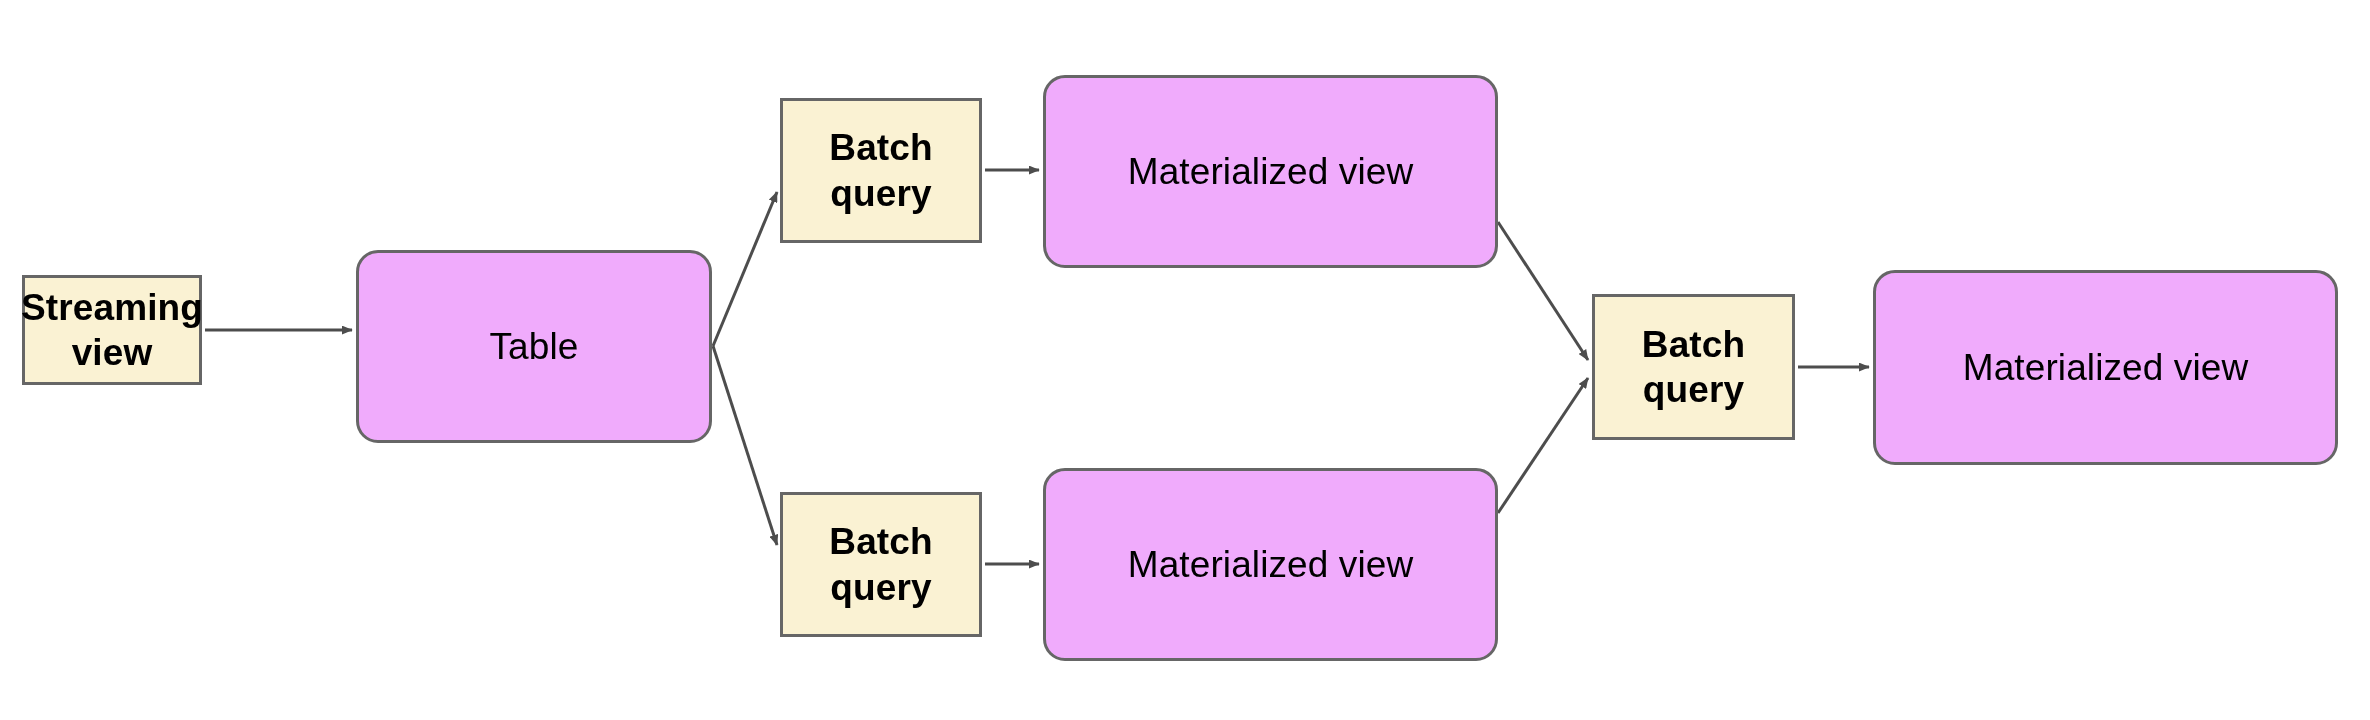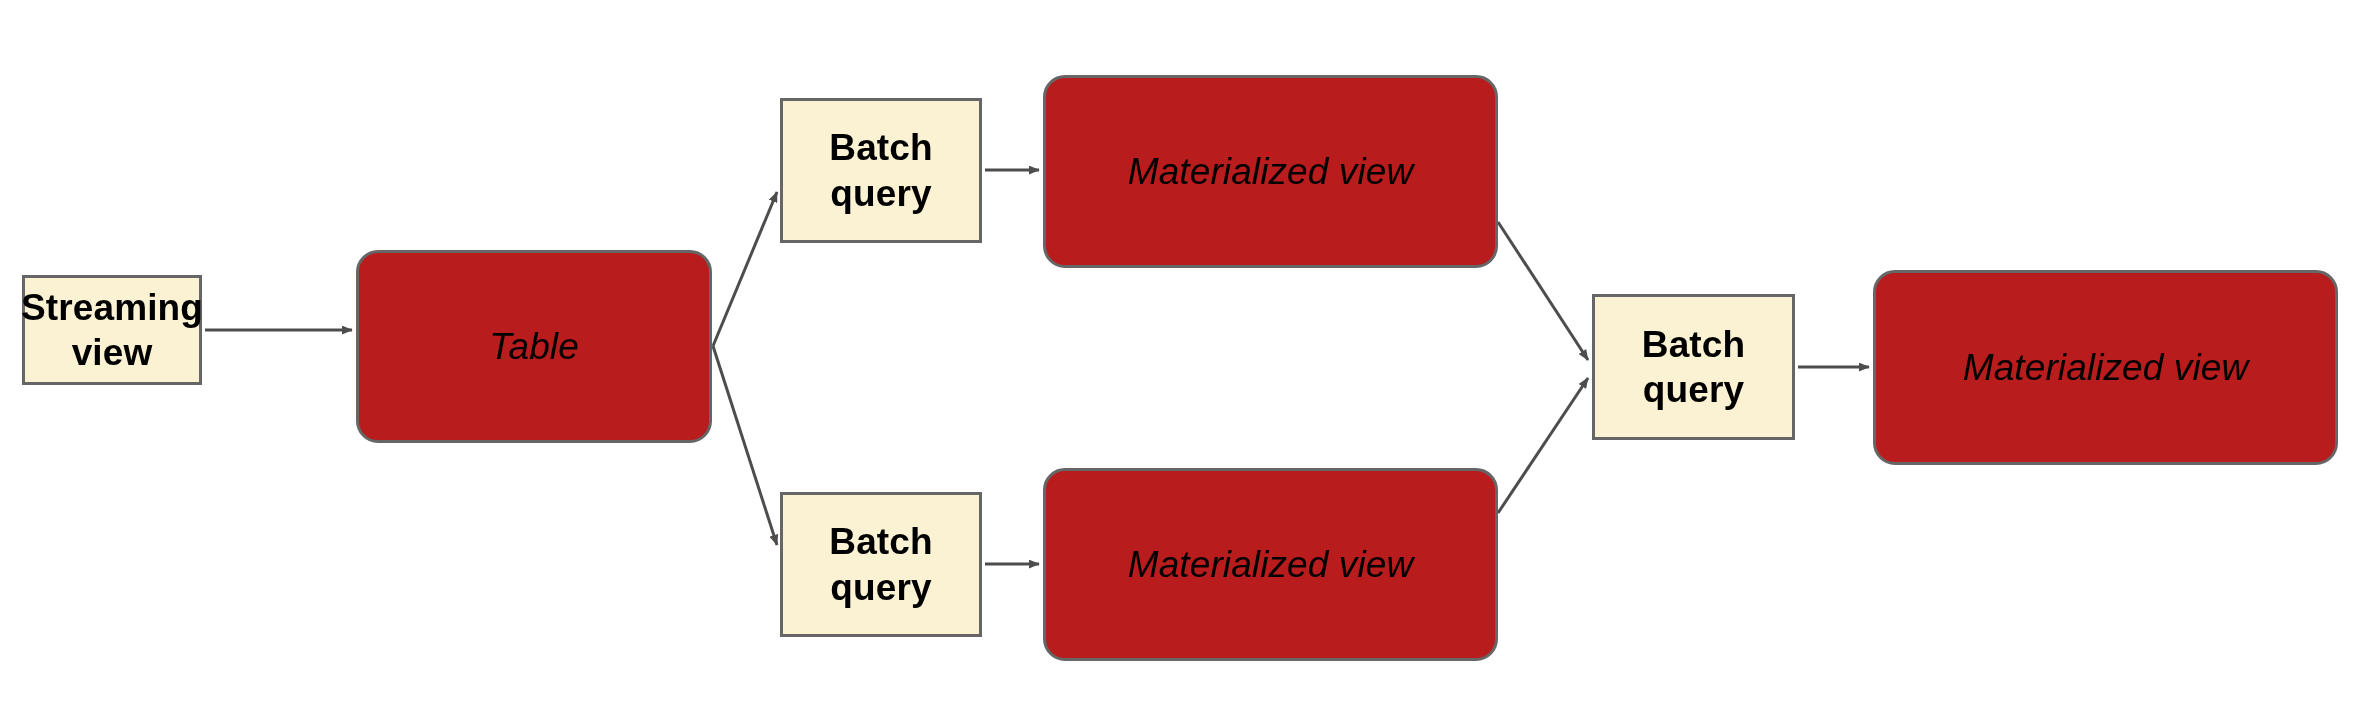--- a/index.html
+++ b/index.html
@@ -41,24 +41,23 @@
     border-width: 3px;
     z-index: 2;
   }
   .node-process {
     background: #faf2d3;
     border-color: #666666;
     border-radius: 0;
     font-weight: bold;
   }
   .node-store {
-    background: #b91c1c;
+    background: #f0abfc;
     border-color: #666666;
     border-radius: 22px;
-    font-style: italic;
   }
   .node-label {
     display: block;
     white-space: pre-line;
     padding: 0 6px;
   }
   
   #node-streaming-query { left: 22px;   top: 275px; width: 180px; height: 110px; }
   #node-table           { left: 356px;  top: 250px; width: 356px; height: 193px; align-items: center; }
   #node-batch-query-top { left: 780px;  top: 98px;  width: 202px; height: 145px; }

